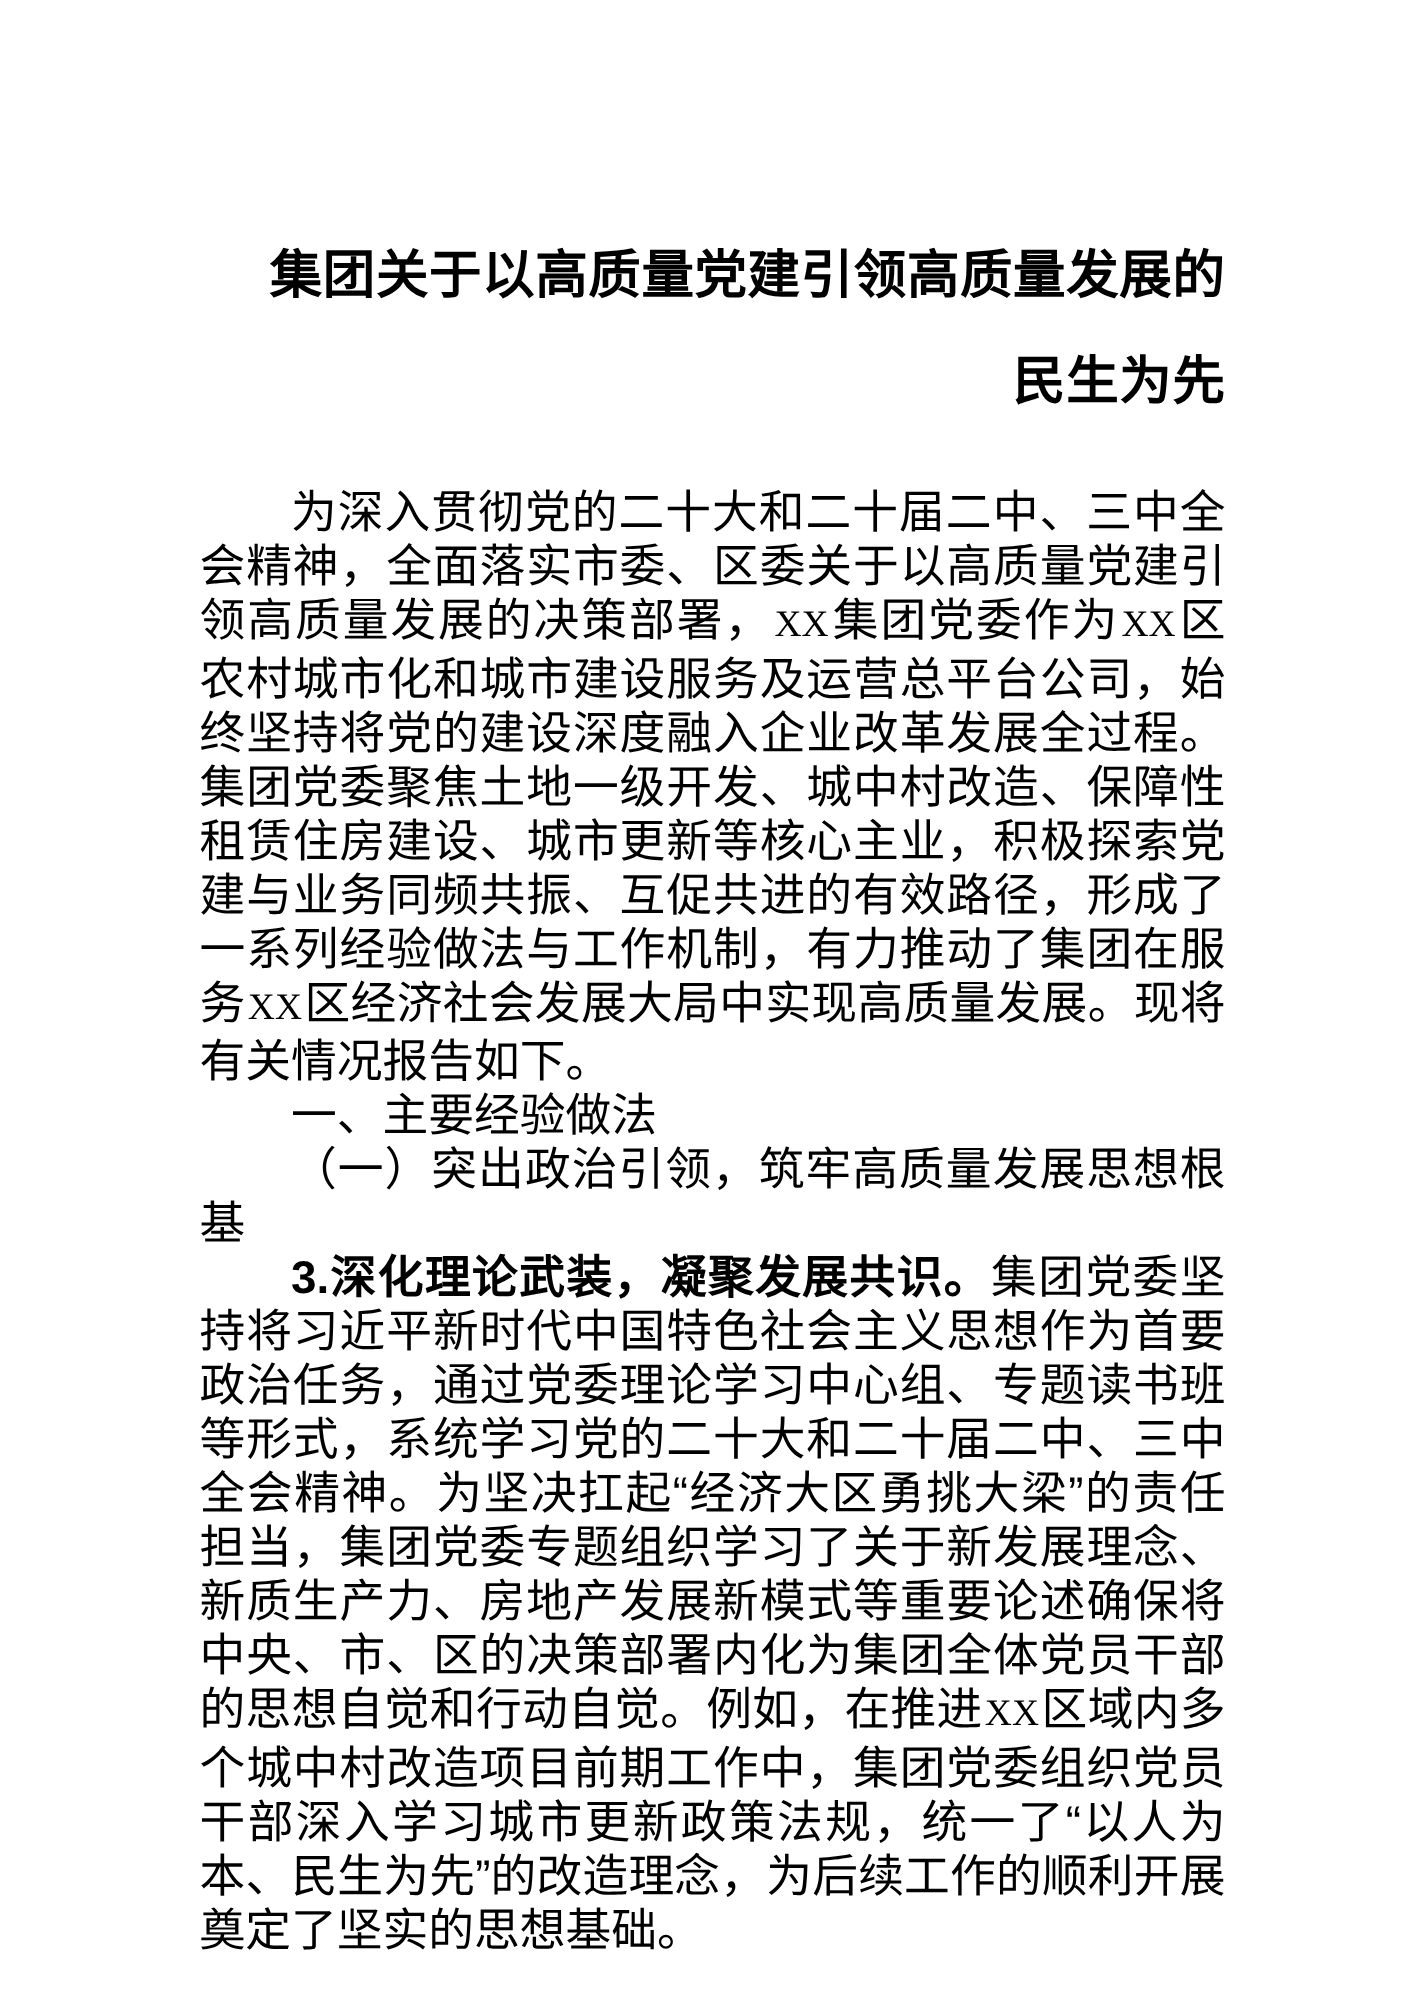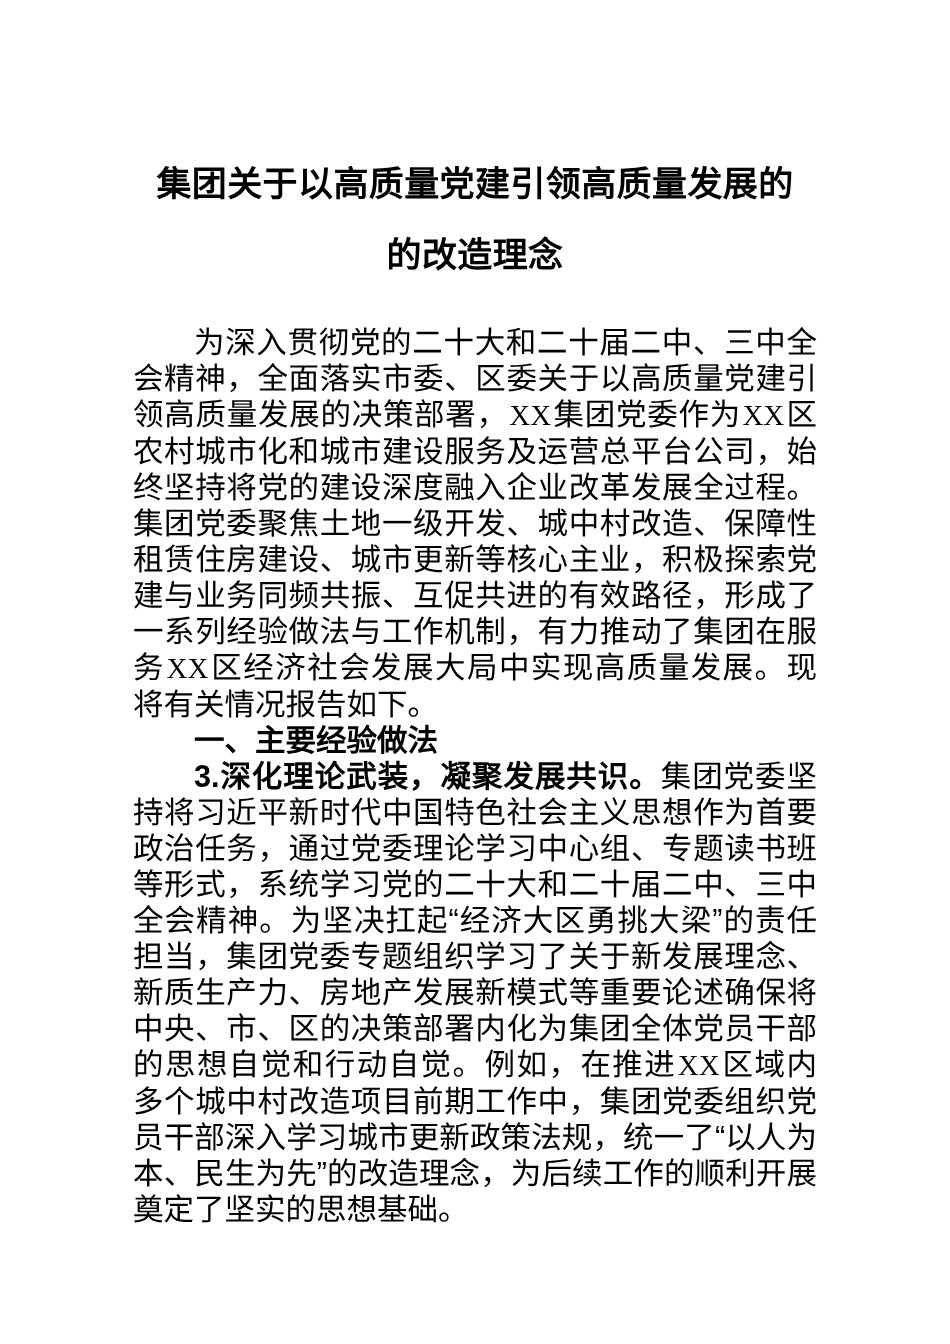--- a/index.html
+++ b/index.html
@@ -32,21 +32,21 @@
     width: 684px;
   }
 
   
   .doc-title {
     margin: 0;
     padding-top: 148px;
     font-size: 35px;
     font-weight: 600;
     line-height: 71px;
-    text-align: center;
+    text-align: right;
     letter-spacing: 0.4px;
     font-family: "Liberation Sans", "DejaVu Sans", sans-serif;
   }
   .doc-title .t-line {
     display: block;
   }
 
   
   .body-block {
     margin-top: 34px;
@@ -58,56 +58,57 @@
     line-height: 36px;
     text-align: justify;
     text-justify: inter-ideograph;
     text-indent: 61px;
     letter-spacing: 0;
     font-family: "Liberation Sans", "DejaVu Sans", sans-serif;
     word-break: break-all;
   }
 
   p.para.heading-num {
-    font-weight: 700;
+    font-weight: 400;
     text-indent: 61px;
   }
 
   p.para.sub-heading {
     text-indent: 61px;
   }
 
   
   .lead-bold {
     font-weight: 700;
   }
 
   
   .latin {
     font-family: "Liberation Serif", "DejaVu Serif", serif;
-    font-size: 29px;
+    font-size: 25px;
     padding: 0 1.5px;
   }
 </style>
 </head>
 <body>
 
 <div class="page">
   <div class="content">
 
     <h1 class="doc-title">
       <span class="t-line">集团关于以高质量党建引领高质量发展的</span>
-      <span class="t-line">的改造理念</span>
+      <span class="t-line">民生为先</span>
     </h1>
 
     <div class="body-block">
 
       <p class="para">为深入贯彻党的二十大和二十届二中、三中全会精神，全面落实市委、区委关于以高质量党建引领高质量发展的决策部署，<span class="latin">XX</span>集团党委作为<span class="latin">XX</span>区农村城市化和城市建设服务及运营总平台公司，始终坚持将党的建设深度融入企业改革发展全过程。集团党委聚焦土地一级开发、城中村改造、保障性租赁住房建设、城市更新等核心主业，积极探索党建与业务同频共振、互促共进的有效路径，形成了一系列经验做法与工作机制，有力推动了集团在服务<span class="latin">XX</span>区经济社会发展大局中实现高质量发展。现将有关情况报告如下。</p>
 
       <p class="para heading-num">一、主要经验做法</p>
 
 
+      <p class="para sub-heading">（一）突出政治引领，筑牢高质量发展思想根基</p>
 
       <p class="para"><span class="lead-bold">3.深化理论武装，凝聚发展共识。</span><span>集团党委坚持将习近平新时代中国特色社会主义思想作为首要政治任务，通过党委理论学习中心组、专题读书班等形式，系统学习党的二十大和二十届二中、三中全会精神。为坚决扛起“经济大区勇挑大梁”的责任担当，集团党委专题组织学习了关于新发展理念、新质生产力、房地产发展新模式等重要论述确保将中央、市、区的决策部署内化为集团全体党员干部的思想自觉和行动自觉。例如，在推进<span class="latin">XX</span>区域内多个城中村改造项目前期工作中，集团党委组织党员干部深入学习城市更新政策法规，统一了“以人为本、民生为先”的改造理念，为后续工作的顺利开展奠定了坚实的思想基础。</span></p>
 
     </div>
   </div>
 </div>
 
 </body></html>

